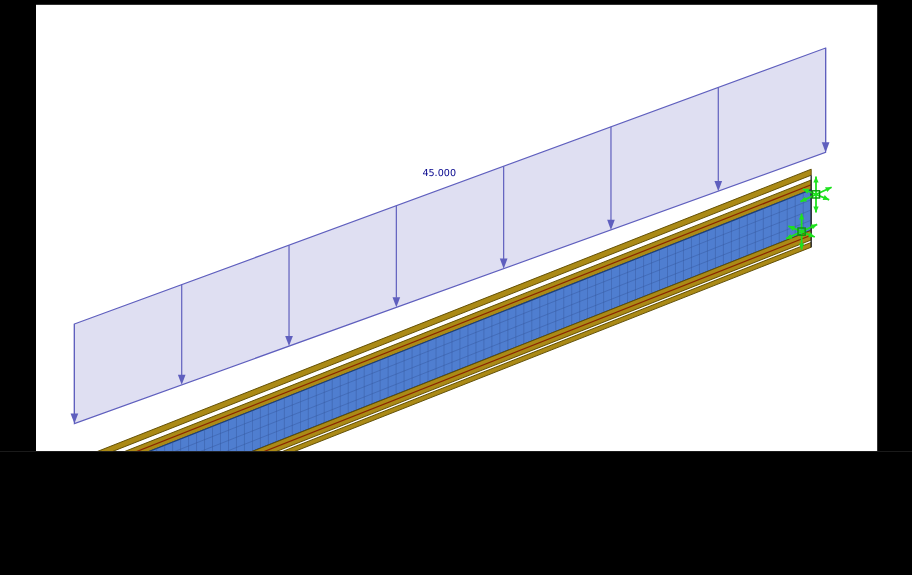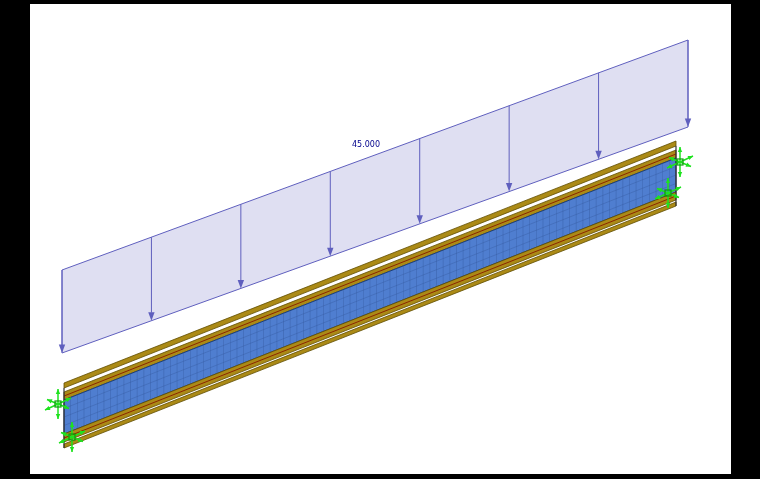--- a/index.html
+++ b/index.html
@@ -1,16 +1,16 @@
 <!DOCTYPE html>
 <html><head>
 <meta charset="utf-8">
 <style>
   html,body{margin:0;padding:0;background:#000;}
-  .stage{position:relative;width:760px;height:479px;background:#fff;overflow:hidden;}
+  .stage{position:relative;width:760px;height:376px;background:#fff;overflow:hidden;}
   svg{display:block;}
   text{font-family:"DejaVu Sans", sans-serif;font-size:8px;}
 </style>
 </head>
 <body>
 
 <div class="stage">
 <svg id="scene" width="760" height="479" viewBox="0 0 760 479" xmlns="http://www.w3.org/2000/svg">
 
   <rect x="0" y="0" width="760" height="479" fill="#ffffff"></rect>

